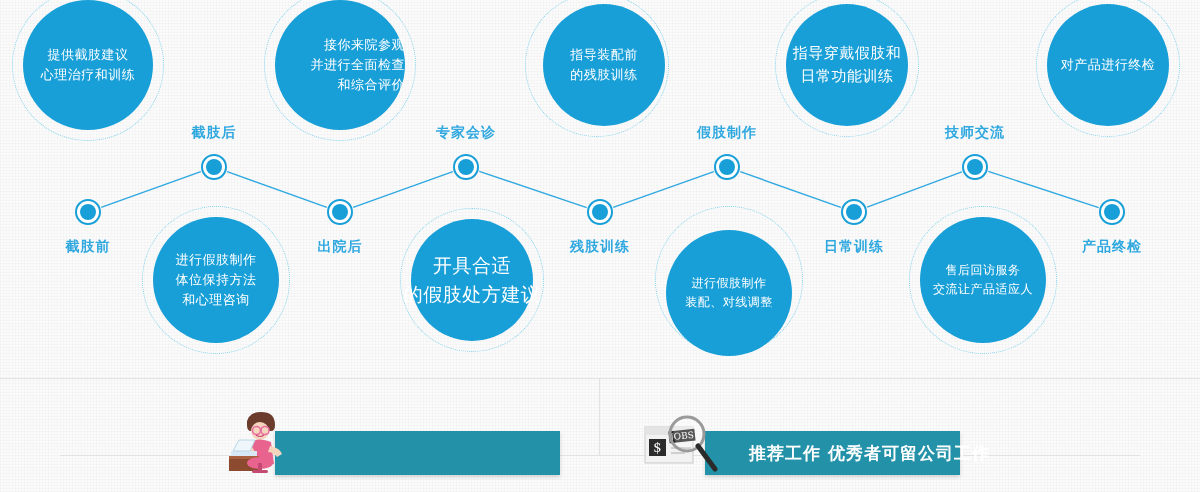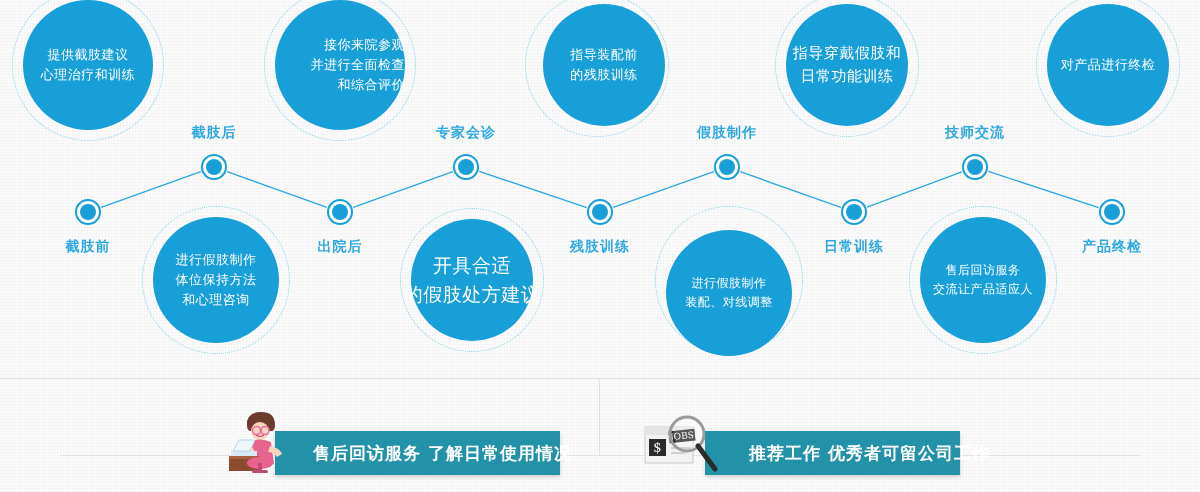--- a/index.html
+++ b/index.html
@@ -237,21 +237,20 @@
             <path d="M24 34 l-9 7 l3 6 l10 -6 z" fill="#f6d5bd"></path>
             <path d="M43 35 q10 2 12 8 l-5 3 q-4 -5 -9 -5 z" fill="#f6d5bd"></path>
             <rect x="4" y="40" width="26" height="5" fill="#d8e9f5"></rect>
             <path d="M6 40 l6 -11 l16 0 l-5 11 z" fill="#eef6fb" stroke="#b9d6e8" stroke-width="1"></path>
             <rect x="2" y="45" width="30" height="15" fill="#8c4b2f"></rect>
             <rect x="2" y="45" width="30" height="3" fill="#a8603e"></rect>
             <ellipse cx="33" cy="52" rx="13" ry="6" fill="#e8648f"></ellipse>
             <rect x="31" y="52" width="4" height="9" fill="#c44a74"></rect>
             <rect x="25" y="59" width="16" height="3" rx="1.5" fill="#c44a74"></rect>
           </svg></div>
-        <div class="banner-text" style="margin-left: 38px;">售后回访服务  了解日常使用情况</div>
       </div>
       <div class="banner" style="left: 705px; top: 431px; width: 255px;">
         <div class="banner-icon" style="left: -62px; bottom: -2px;"><svg width="76" height="60" viewBox="0 0 76 60">
             <rect x="2" y="14" width="48" height="36" fill="#f2f2f2" stroke="#c9c9c9" stroke-width="1"></rect>
             <rect x="2" y="14" width="48" height="8" fill="#e4e4e4"></rect>
             <rect x="6" y="26" width="17" height="17" fill="#2b2b2b"></rect>
             <text x="14.5" y="39" font-size="13" font-family="DejaVu Serif, serif" fill="#ffffff" text-anchor="middle">$</text>
             <rect x="26" y="17" width="26" height="12" fill="#1d1d1d" transform="rotate(-6 39 23)"></rect>
             <text x="39" y="26" font-size="9" font-family="DejaVu Serif, serif" fill="#ffffff" text-anchor="middle" transform="rotate(-6 39 23)">JOBS</text>
             <rect x="28" y="34" width="20" height="2" fill="#cfcfcf"></rect>

